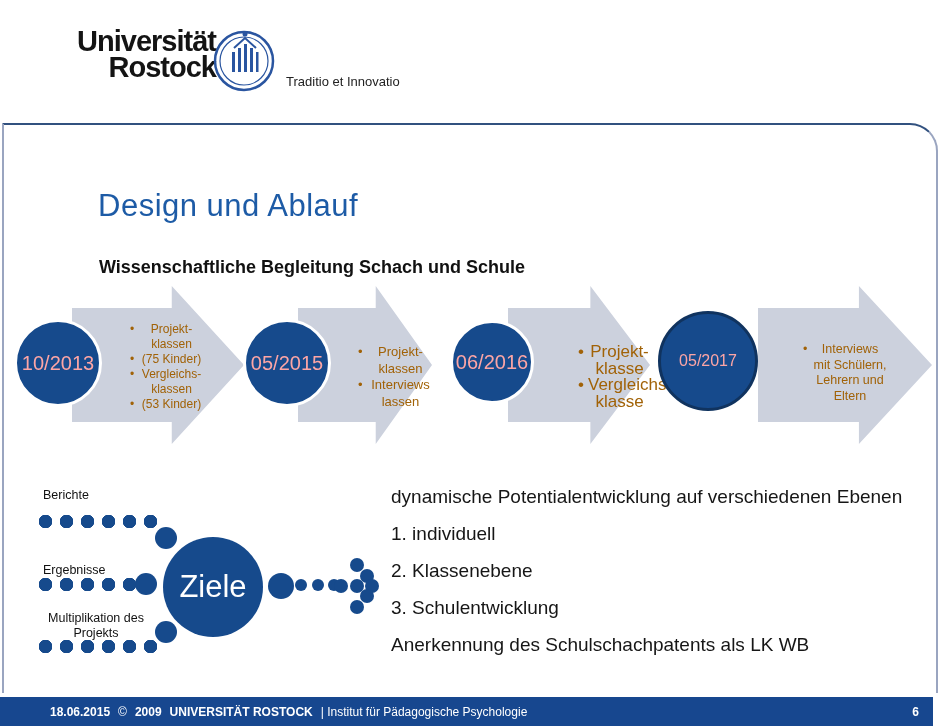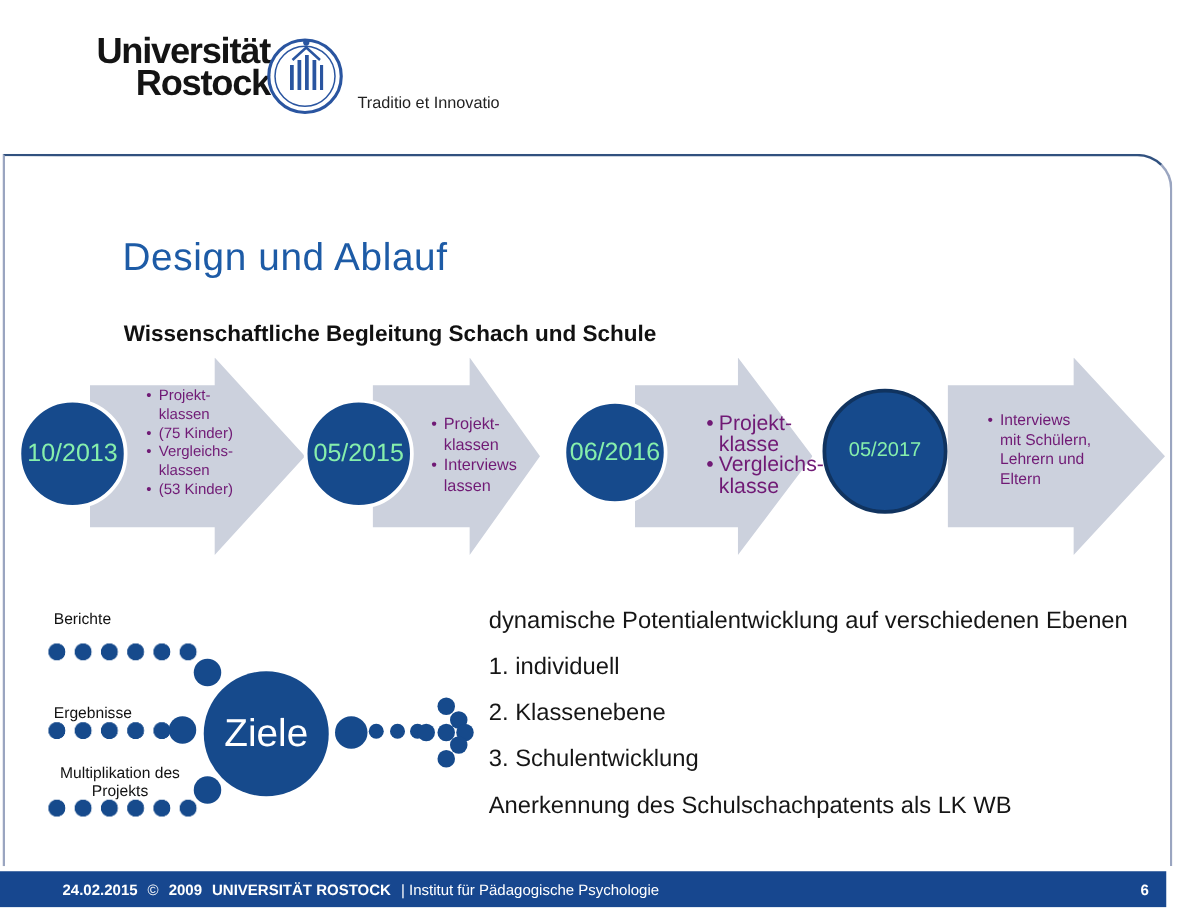--- a/index.html
+++ b/index.html
@@ -28,28 +28,28 @@
   .title{position:absolute;left:98px;top:188px;margin:0;font-size:31px;font-weight:400;
     letter-spacing:.5px;color:var(--title-blue);}
   .subtitle{position:absolute;left:99px;top:257px;margin:0;font-size:18px;font-weight:700;color:#111;}
   
   .arrow{position:absolute;top:286px;height:158px;background:var(--arrow-gray);
     clip-path:polygon(0 14%,58% 14%,58% 0,100% 50%,58% 100%,58% 86%,0 86%);}
   .a1{left:72px;width:172px;}
   .a2{left:298px;width:134px;}
   .a3{left:508px;width:142px;}
   .a4{left:758px;width:174px;}
-  .phase{position:absolute;list-style:none;margin:0;padding:0;color:#701a75;}
+  .phase{position:absolute;list-style:none;margin:13px;padding:0;color:#a16207;text-align:center;}
   .phase li{position:relative;padding-left:11px;}
   .phase li::before{content:"•";position:absolute;left:1px;}
   .t1{left:116px;top:309px;width:74px;font-size:12px;line-height:15px;}
   .t2{left:344px;top:331px;width:76px;font-size:13px;line-height:16.5px;}
   .t3{left:564px;top:331px;width:74px;font-size:17px;line-height:16.5px;}
   .t4{left:789px;top:329px;width:85px;font-size:12.5px;line-height:15.5px;}
-  .milestone{position:absolute;border-radius:50%;background:var(--blue);color:#86efac;
+  .milestone{position:absolute;border-radius:50%;background:var(--blue);color:#fca5a5;
     display:flex;align-items:center;justify-content:center;font-size:20px;text-align:center;}
   .c1{left:14px;top:319px;width:88px;height:88px;border:3px solid #fff;}
   .c2{left:243px;top:319px;width:88px;height:88px;border:3px solid #fff;}
   .c3{left:450px;top:320px;width:84px;height:84px;border:3px solid #fff;}
   .c4{left:658px;top:311px;width:100px;height:100px;border:3px solid #10335f;font-size:16px;}
   
   .goal-label{position:absolute;font-size:12.5px;line-height:15px;color:#111;}
   .dotrow{position:absolute;height:15px;background-repeat:repeat-x;background-size:21px 15px;
     background-image:radial-gradient(circle 7px at 7.5px 7.5px,var(--blue) 6.6px,transparent 7px);}
   .dot{position:absolute;border-radius:50%;background:var(--blue);}
@@ -163,21 +163,21 @@
 
   <div class="outcomes">
     <p>dynamische Potentialentwicklung auf verschiedenen Ebenen</p>
     <p>1. individuell</p>
     <p>2. Klassenebene</p>
     <p>3. Schulentwicklung</p>
     <p>Anerkennung des Schulschachpatents als LK WB</p>
   </div>
 
   <div class="footerbar">
-    <span class="b">24.02.2015</span>
+    <span class="b">18.06.2015</span>
     <span>©</span>
     <span class="b">2009</span>
     <span class="b">UNIVERSITÄT ROSTOCK</span>
     <span>| Institut für Pädagogische Psychologie</span>
     <span class="pagenum">6</span>
   </div>
 
 </div>
 
 </body></html>

